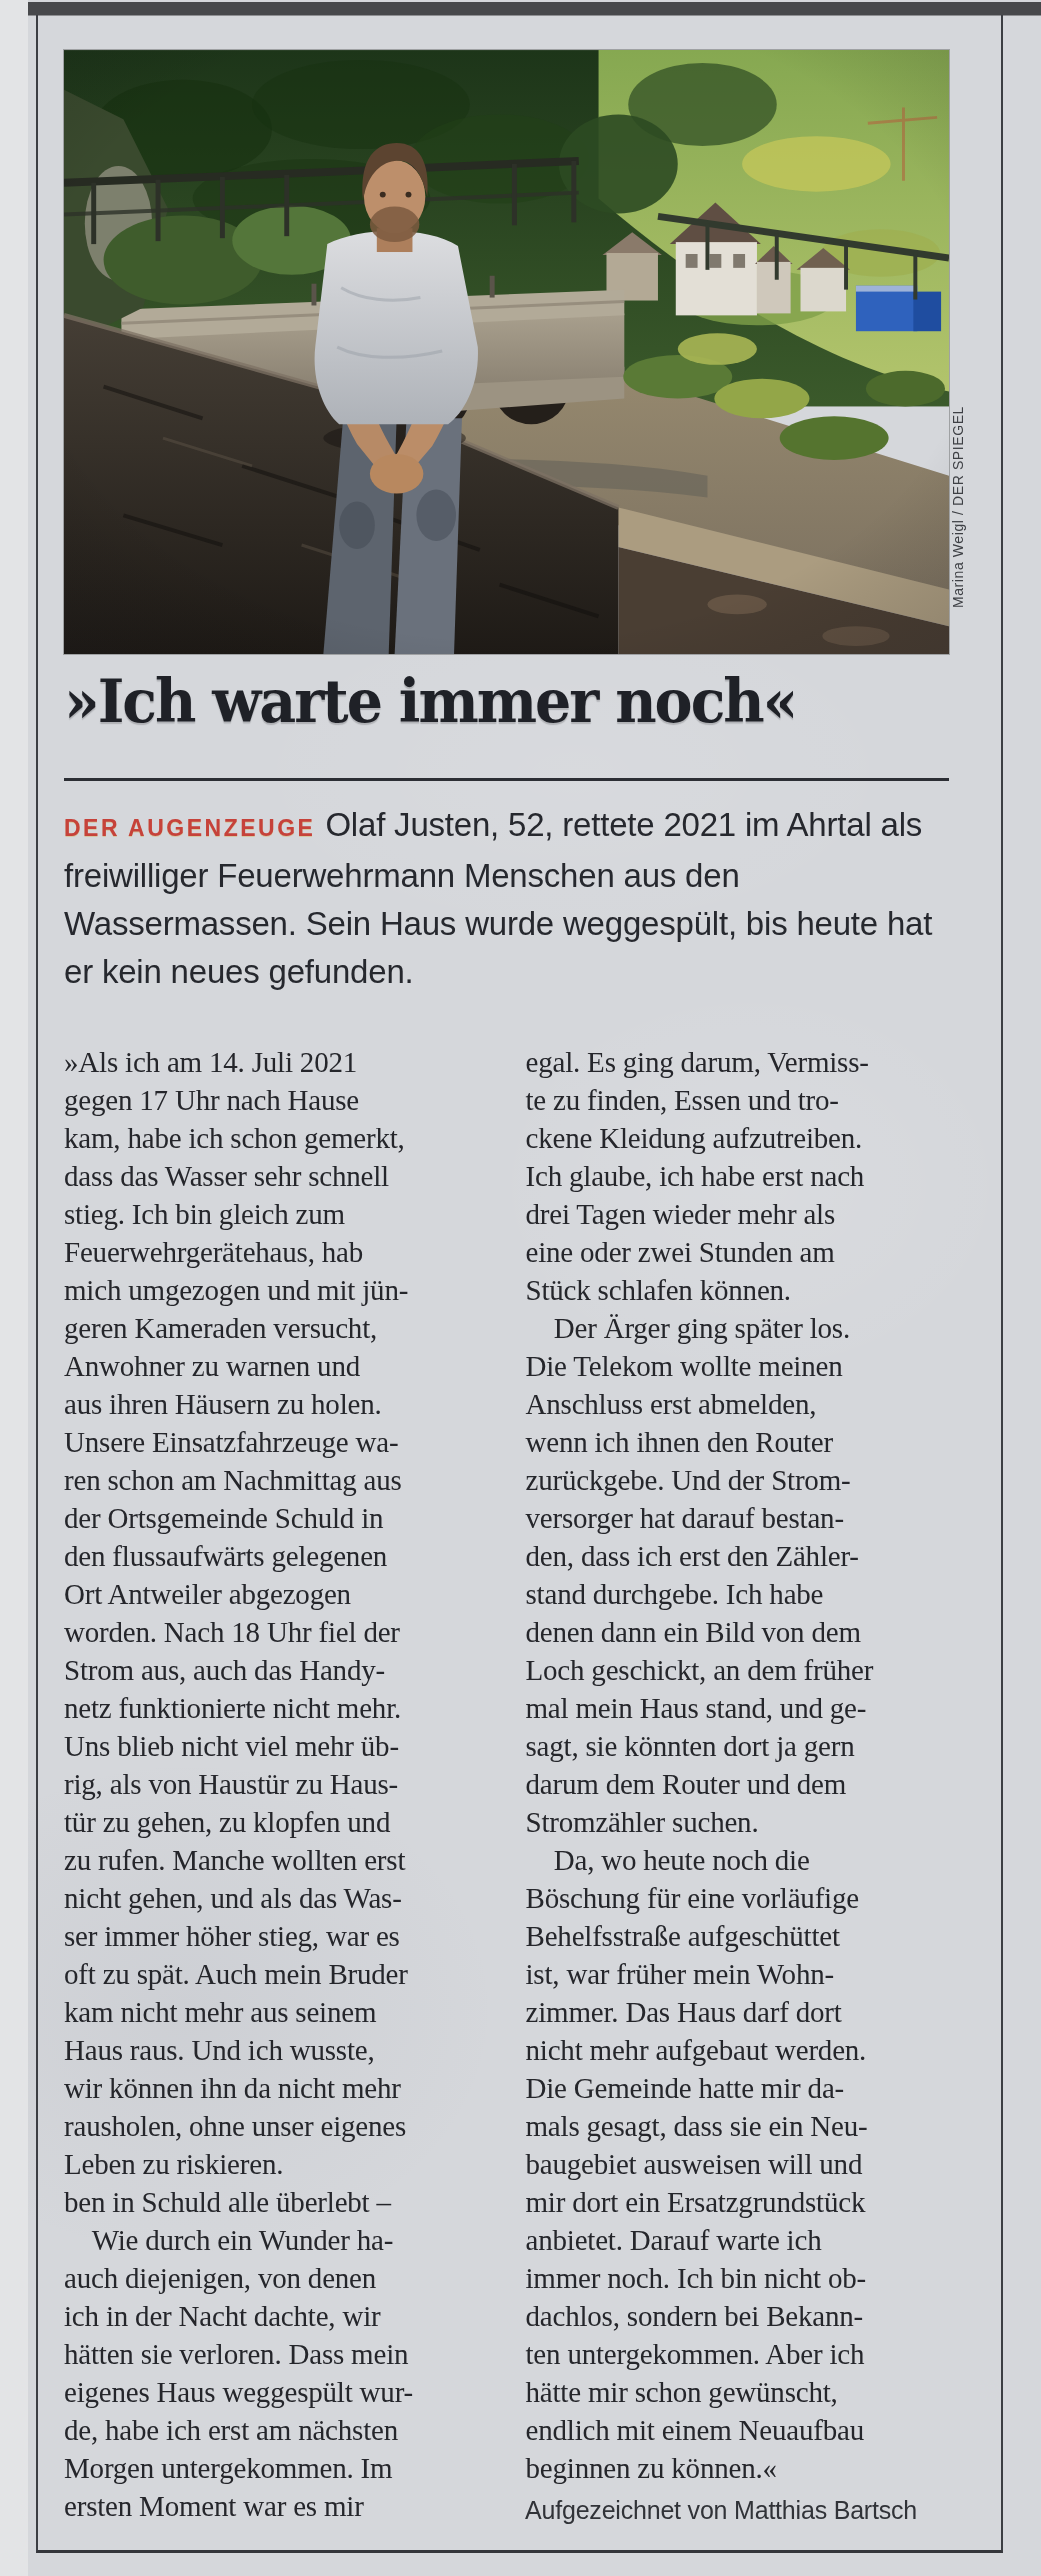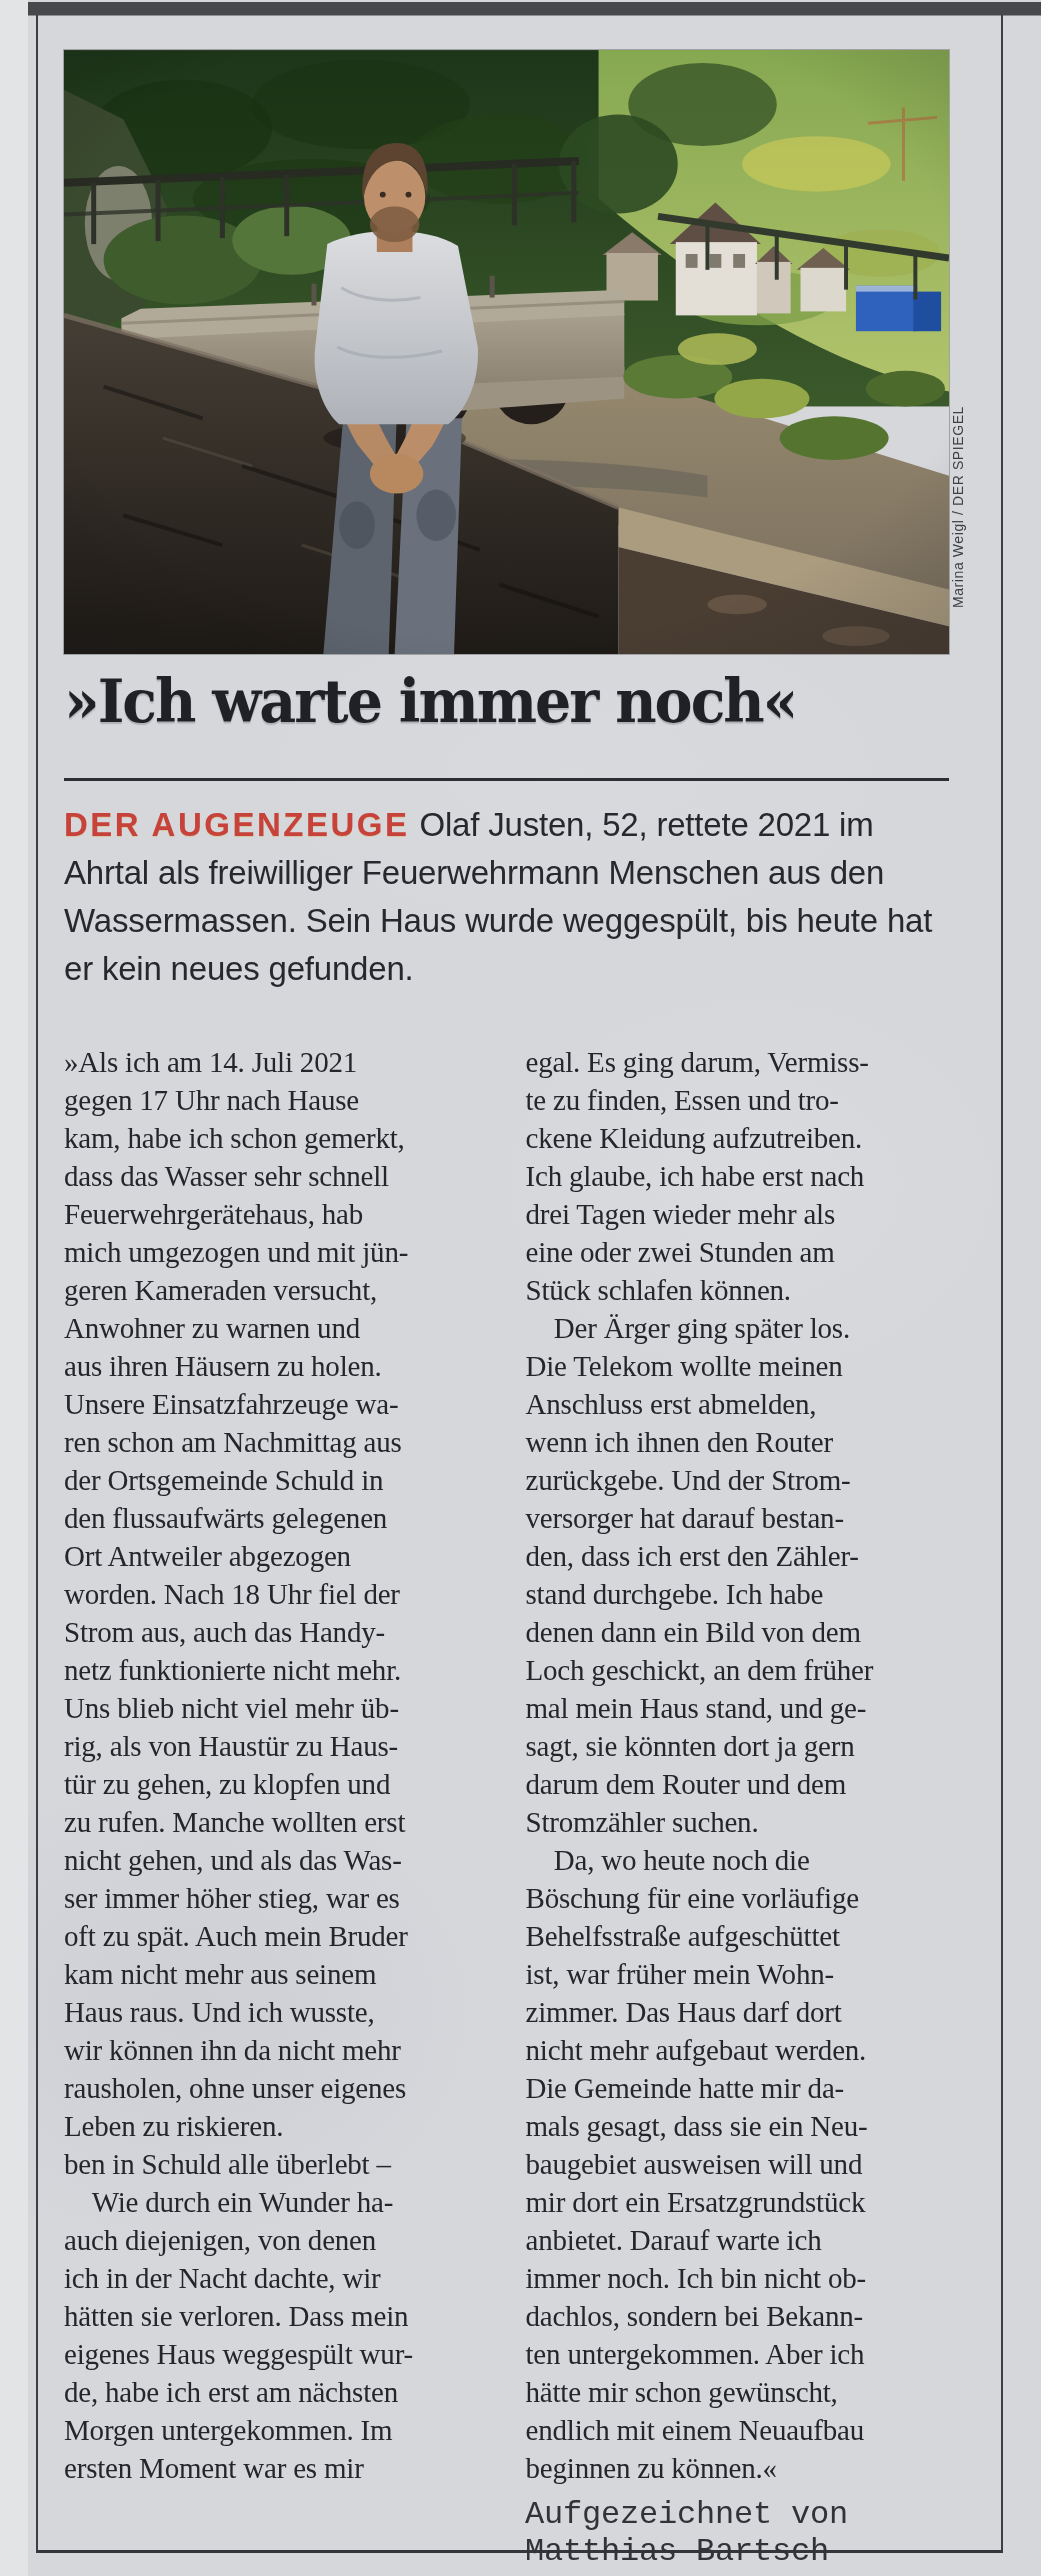--- a/index.html
+++ b/index.html
@@ -31,30 +31,30 @@
     font-family:"DejaVu Serif", serif;font-weight:700;font-size:57px;line-height:1.05;
     letter-spacing:-2px;color:#1f2127;transform:scaleY(1.06);transform-origin:left top;
     text-shadow:0 2px 1px rgba(40,40,45,.22);
   }
   .rule{position:absolute;left:26px;top:763px;width:885px;height:3px;background:#2c2e34;border:none;margin:0;}
   .intro{
     position:absolute;left:26px;top:786px;margin:0;width:893px;
     font-family:"Liberation Sans", sans-serif;font-size:33px;line-height:48px;
     color:#26282e;letter-spacing:-0.2px;
   }
-  .kicker{font-weight:700;font-size:33px;letter-spacing:2.5px;margin-right:10px;
+  .kicker{font-weight:700;font-size:23px;letter-spacing:2.5px;margin-right:10px;
           text-shadow:0 1px 0 rgba(215,170,60,.35);}
   .columns{position:absolute;left:26px;top:1028px;width:917px;display:flex;gap:26px;}
   .col{font-size:29px;line-height:38px;color:#25262b;}
   .col-left{width:436px;}
   .col-right{width:456px;}
   .body-line{white-space:pre;letter-spacing:-0.2px;}
   .byline{
     position:absolute;left:487px;top:2481px;width:456px;
-    font-family:Liberation Mono, monospace;font-size:32px;color:#313338;letter-spacing:-0.2px;
+    font-family:Liberation Sans, sans-serif;font-size:25px;color:#313338;letter-spacing:-0.2px;
   }
 </style>
 </head>
 <body>
 
 <div class="scan">
 
   <div class="left-strip"></div>
   <div class="top-strip"></div>
 
@@ -206,20 +206,21 @@
     <hr class="rule">
 
     <p class="intro"><strong class="kicker" style="color: rgb(198, 66, 58);">DER AUGENZEUGE</strong><span>Olaf Justen, 52, rettete 2021 im Ahrtal als freiwilliger Feuerwehrmann Menschen aus den Wassermassen. Sein Haus wurde weggespült, bis heute hat er kein neues gefunden.</span></p>
 
     <div class="columns">
       <div class="col col-left">
           <div class="body-line">»Als ich am 14. Juli 2021</div>
           <div class="body-line">gegen 17 Uhr nach Hause</div>
           <div class="body-line">kam, habe ich schon gemerkt,</div>
           <div class="body-line">dass das Wasser sehr schnell</div>
+          <div class="body-line">stieg. Ich bin gleich zum</div>
           <div class="body-line">Feuerwehrgerätehaus, hab</div>
           <div class="body-line">mich umgezogen und mit jün-</div>
           <div class="body-line">geren Kameraden versucht,</div>
           <div class="body-line">Anwohner zu warnen und</div>
           <div class="body-line">aus ihren Häusern zu holen.</div>
           <div class="body-line">Unsere Einsatzfahrzeuge wa-</div>
           <div class="body-line">ren schon am Nachmittag aus</div>
           <div class="body-line">der Ortsgemeinde Schuld in</div>
           <div class="body-line">den flussaufwärts gelegenen</div>
           <div class="body-line">Ort Antweiler abgezogen</div>

